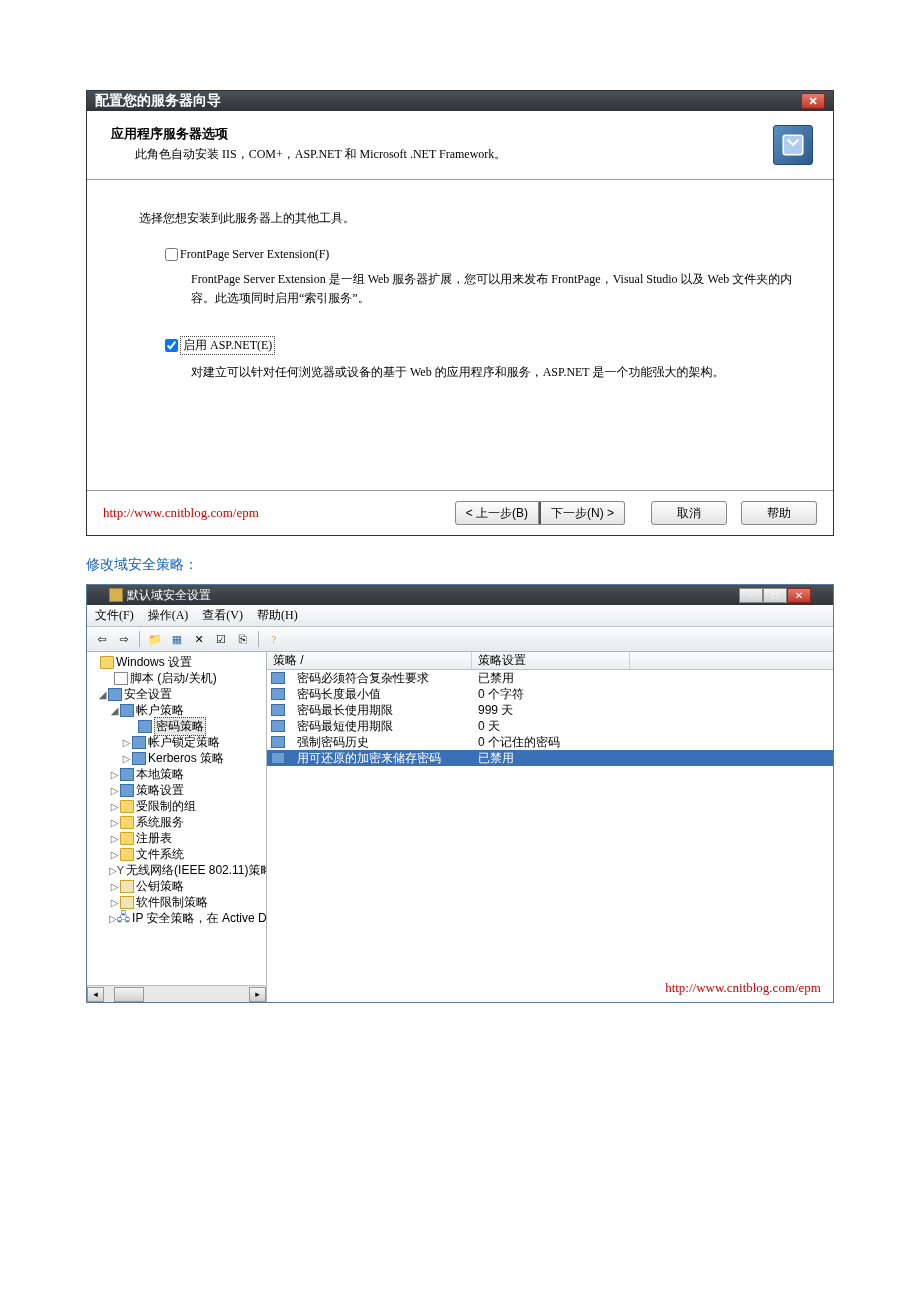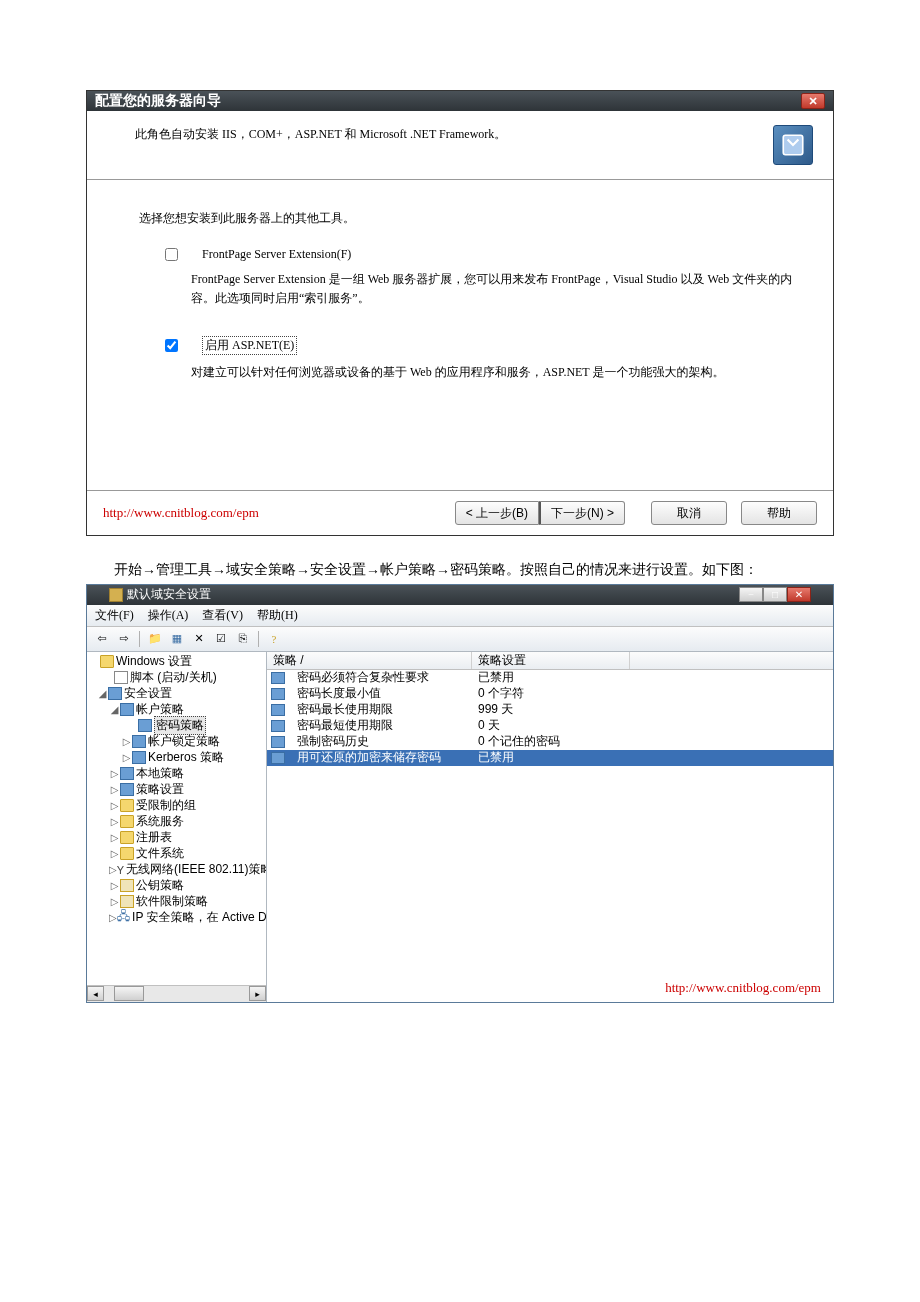--- a/index.html
+++ b/index.html
@@ -11,21 +11,21 @@
 .wizard-title { background: linear-gradient(180deg, #4a5258 0%, #2e3438 100%); color: #fff; font-weight: bold; font-size: 14px; padding: 2px 8px; display: flex; justify-content: space-between; align-items: center; height: 20px; gap: 18px; }
 .close-btn { width: 24px; height: 16px; background: linear-gradient(180deg, #e77a6d 0%, #c0392b 100%); border: 1px solid #8b2318; border-radius: 2px; display: flex; align-items: center; justify-content: center; color: #fff; font-size: 11px; cursor: pointer; }
 .wizard-header { background: #fff; padding: 14px 20px 14px 24px; border-bottom: 1px solid #999; display: flex; justify-content: space-between; align-items: flex-start; }
 .wizard-header-text { flex: 1; }
 .wizard-header-title { font-weight: bold; font-size: 13px; margin-bottom: 2px; }
 .wizard-header-sub { margin-left: 24px; font-size: 12px; line-height: 1.5; }
 .wizard-icon { width: 40px; height: 40px; background: linear-gradient(135deg, #5a8fc0 0%, #2e5a8a 100%); border: 1px solid #1e4a7a; border-radius: 3px; display: flex; align-items: center; justify-content: center; }
 .wizard-icon svg { width: 26px; height: 26px; }
 .wizard-body { padding: 30px 40px 30px 52px; min-height: 310px; font-size: 12px; }
 .instruct { margin-bottom: 20px; }
-.check-row { display: flex; align-items: center; gap: 24px; margin-left: 26px; margin-bottom: 8px; }
+.check-row { display: flex; align-items: center; gap: 2px; margin-left: 26px; margin-bottom: 8px; }
 .check-row.sel label { border: 1px dotted #444; padding: 0 2px; }
 .check-row input { width: 13px; height: 13px; }
 .check-desc { margin-left: 52px; margin-bottom: 28px; line-height: 1.6; }
 .wizard-footer { border-top: 1px solid #999; padding: 10px 16px; display: flex; align-items: center; gap: 14px; }
 .url-text { color: #c00; font-family: "Microsoft YaHei", serif; font-size: 13px; margin-right: auto; }
 .btn { min-width: 76px; height: 24px; background: linear-gradient(180deg, #fdfdfd 0%, #e4e4e4 100%); border: 1px solid #888; border-radius: 3px; font-size: 12px; cursor: pointer; padding: 0 10px; }
 .btn-pair { display: flex; margin-right: 12px; }
 .btn-pair .btn:first-child { border-radius: 3px 0 0 3px; }
 .btn-pair .btn:last-child { border-radius: 0 3px 3px 0; border-left: 2px solid #555; }
 
@@ -79,20 +79,21 @@
 
 <div class="page">
 
 <div class="wizard">
   <div class="wizard-title">
     <span>配置您的服务器向导</span>
     <span class="close-btn">✕</span>
   </div>
   <div class="wizard-header">
     <div class="wizard-header-text">
+      <div class="wizard-header-title">应用程序服务器选项</div>
       <div class="wizard-header-sub">此角色自动安装 IIS，COM+，ASP.NET 和 Microsoft .NET Framework。</div>
     </div>
     <div class="wizard-icon">
       <svg viewBox="0 0 24 24">
             <rect x="3" y="3" width="18" height="18" rx="2" fill="#aeccee" stroke="#fff" stroke-width="1.5"></rect>
             <path d="M7 7l5 5 5-5" stroke="#fff" stroke-width="2" fill="none"></path>
           </svg>
     </div>
   </div>
   <div class="wizard-body">
@@ -112,23 +113,21 @@
     <span class="url-text">http://www.cnitblog.com/epm</span>
     <div class="btn-pair">
       <button class="btn"><span>&lt; 上一步(B)</span></button>
       <button class="btn"><span>下一步(N) &gt;</span></button>
     </div>
     <button class="btn">取消</button>
     <button class="btn">帮助</button>
   </div>
 </div>
 
-<div class="section-body">
-  <span>开始</span><span class="arrow">→</span><span>管理工具</span><span class="arrow">→</span><span>域安全策略</span><span class="arrow">→</span><span>安全设置</span><span class="arrow">→</span><span>帐户策略</span><span class="arrow">→</span><span>密码策略</span><span>。按照自己的情况来进行设置。如下图：</span>
-</div>
+<div class="section-title">修改域安全策略：</div>
 
 <div class="mmc">
   <div class="mmc-title">
     <span class="mmc-title-left">
       <span class="mmc-title-icon"></span>
       <span>默认域安全设置</span>
     </span>
     <span class="win-btns">
       <span class="win-btn">−</span>
       <span class="win-btn">□</span>

